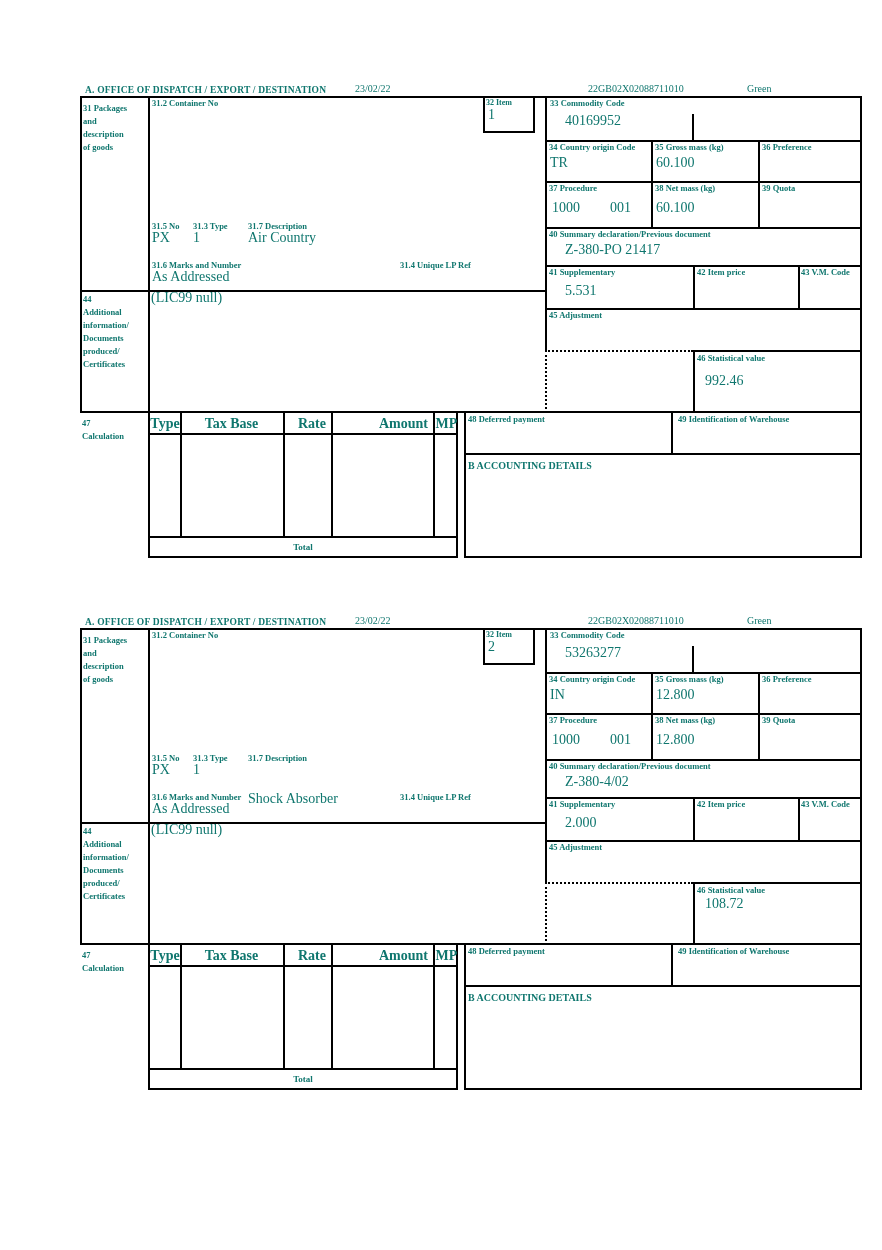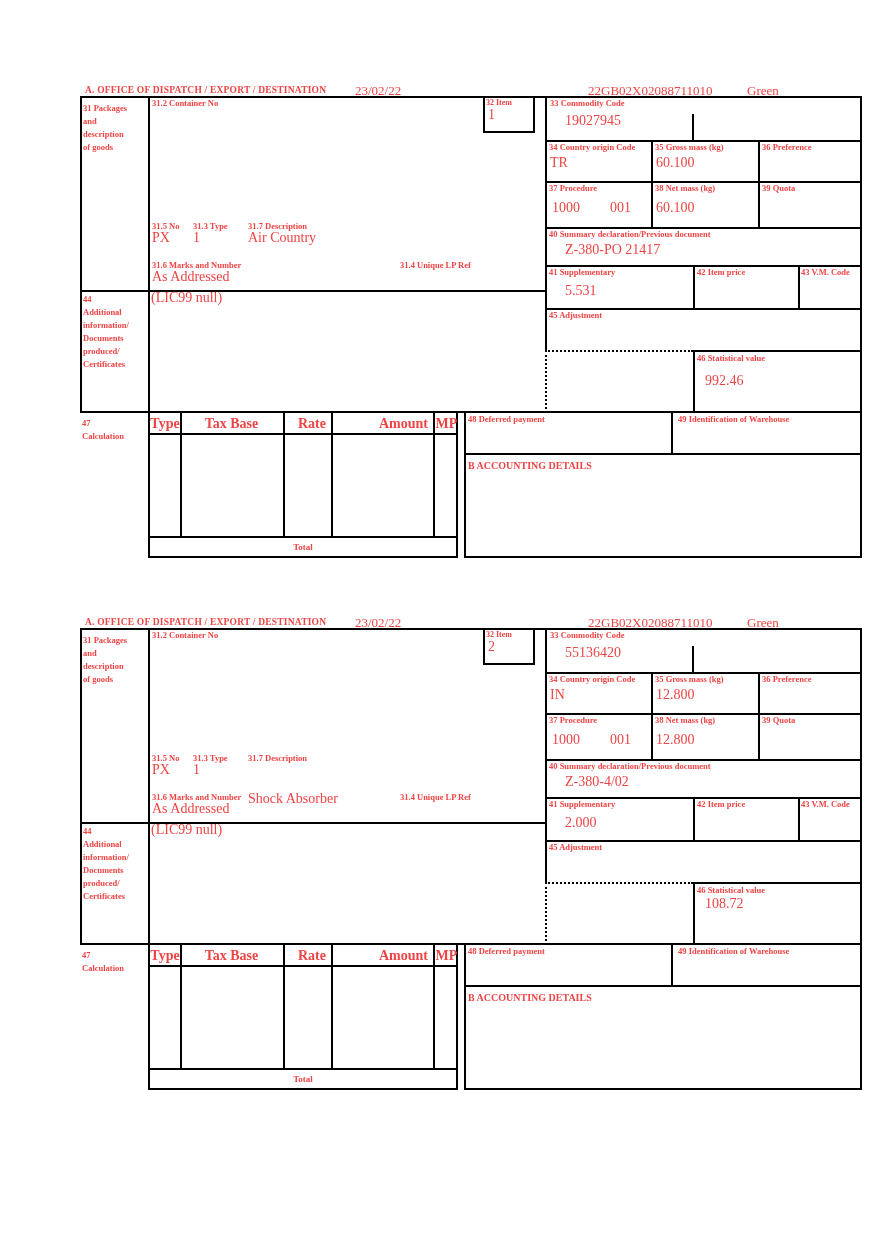--- a/index.html
+++ b/index.html
@@ -1,29 +1,29 @@
 <!DOCTYPE html>
 <html><head>
 <meta charset="utf-8">
 <style>
   html,body{margin:0;padding:0;background:#fff;}
   #page{position:relative;width:882px;height:1250px;background:#fff;
-        font-family:"Liberation Serif",serif;color:#ef4444;overflow:hidden;}
+        font-family:"Liberation Serif",serif;color:#0f766e;overflow:hidden;}
   .sad-form{position:absolute;left:0;width:882px;height:532px;}
   .sad-form *{box-sizing:border-box;}
   .bx{position:absolute;border:2px solid #000;}
   .noleft{border-left:none;}
   .hl{position:absolute;height:2px;background:#000;}
   .vl{position:absolute;width:2px;background:#000;}
   .hd{position:absolute;height:0;border-top:2px dotted #000;}
   .vd{position:absolute;width:0;border-left:2px dotted #000;}
   .lbl{position:absolute;font-size:8.5px;font-weight:bold;white-space:nowrap;line-height:1.15;}
   .sm{font-size:8px;}
   .val{position:absolute;font-size:14px;line-height:1;white-space:nowrap;}
-  .hv{position:absolute;font-size:13px;line-height:1;white-space:nowrap;}
+  .hv{position:absolute;font-size:10px;line-height:1;white-space:nowrap;}
   .title{position:absolute;font-size:9.5px;font-weight:bold;letter-spacing:.2px;white-space:nowrap;}
   .blk{position:absolute;font-size:8.5px;font-weight:bold;line-height:13px;}
   .blk span{display:block;}
   .acct{font-size:10px;}
   .th{position:absolute;top:333px;font-size:14px;font-weight:bold;line-height:1.2;}
   .tc{text-align:center;}
   .tr{text-align:right;padding-right:2px;}
   .total-row{display:flex;align-items:center;justify-content:center;
              font-size:9px;font-weight:bold;}
 </style>
@@ -84,21 +84,21 @@
     <div class="lbl" style="left:193px;top:139px;">31.3 Type</div>
     <div class="lbl" style="left:248px;top:139px;">31.7 Description</div>
     <div class="val" style="left:152px;top:148px;">PX</div>
     <div class="val" style="left:193px;top:148px;">1</div>
     <div class="val" style="left:248px;top:148px;">Air Country</div>
     <div class="lbl" style="left:152px;top:178px;">31.6 Marks and Number</div>
     <div class="lbl" style="left:400px;top:178px;">31.4 Unique LP Ref</div>
     <div class="val" style="left:152px;top:187px;">As Addressed</div>
 
     <div class="lbl" style="left:550px;top:16px;">33 Commodity Code</div>
-    <div class="val" style="left:565px;top:31px;">19027945</div>
+    <div class="val" style="left:565px;top:31px;">40169952</div>
     <div class="lbl" style="left:549px;top:60px;">34 Country origin Code</div>
     <div class="val" style="left:550px;top:73px;">TR</div>
     <div class="lbl" style="left:655px;top:60px;">35 Gross mass (kg)</div>
     <div class="val" style="left:656px;top:73px;">60.100</div>
     <div class="lbl" style="left:762px;top:60px;">36 Preference</div>
     <div class="lbl" style="left:549px;top:101px;">37 Procedure</div>
     <div class="val" style="left:552px;top:118px;">1000</div>
     <div class="val" style="left:610px;top:118px;">001</div>
     <div class="lbl" style="left:655px;top:101px;">38 Net mass (kg)</div>
     <div class="val" style="left:656px;top:118px;">60.100</div>
@@ -191,21 +191,21 @@
     <div class="lbl" style="left:193px;top:139px;">31.3 Type</div>
     <div class="lbl" style="left:248px;top:139px;">31.7 Description</div>
     <div class="val" style="left:152px;top:148px;">PX</div>
     <div class="val" style="left:193px;top:148px;">1</div>
     <div class="val" style="left:248px;top:148px;margin-top:29px;">Shock Absorber</div>
     <div class="lbl" style="left:152px;top:178px;">31.6 Marks and Number</div>
     <div class="lbl" style="left:400px;top:178px;">31.4 Unique LP Ref</div>
     <div class="val" style="left:152px;top:187px;">As Addressed</div>
 
     <div class="lbl" style="left:550px;top:16px;">33 Commodity Code</div>
-    <div class="val" style="left:565px;top:31px;">55136420</div>
+    <div class="val" style="left:565px;top:31px;">53263277</div>
     <div class="lbl" style="left:549px;top:60px;">34 Country origin Code</div>
     <div class="val" style="left:550px;top:73px;">IN</div>
     <div class="lbl" style="left:655px;top:60px;">35 Gross mass (kg)</div>
     <div class="val" style="left:656px;top:73px;">12.800</div>
     <div class="lbl" style="left:762px;top:60px;">36 Preference</div>
     <div class="lbl" style="left:549px;top:101px;">37 Procedure</div>
     <div class="val" style="left:552px;top:118px;">1000</div>
     <div class="val" style="left:610px;top:118px;">001</div>
     <div class="lbl" style="left:655px;top:101px;">38 Net mass (kg)</div>
     <div class="val" style="left:656px;top:118px;">12.800</div>

